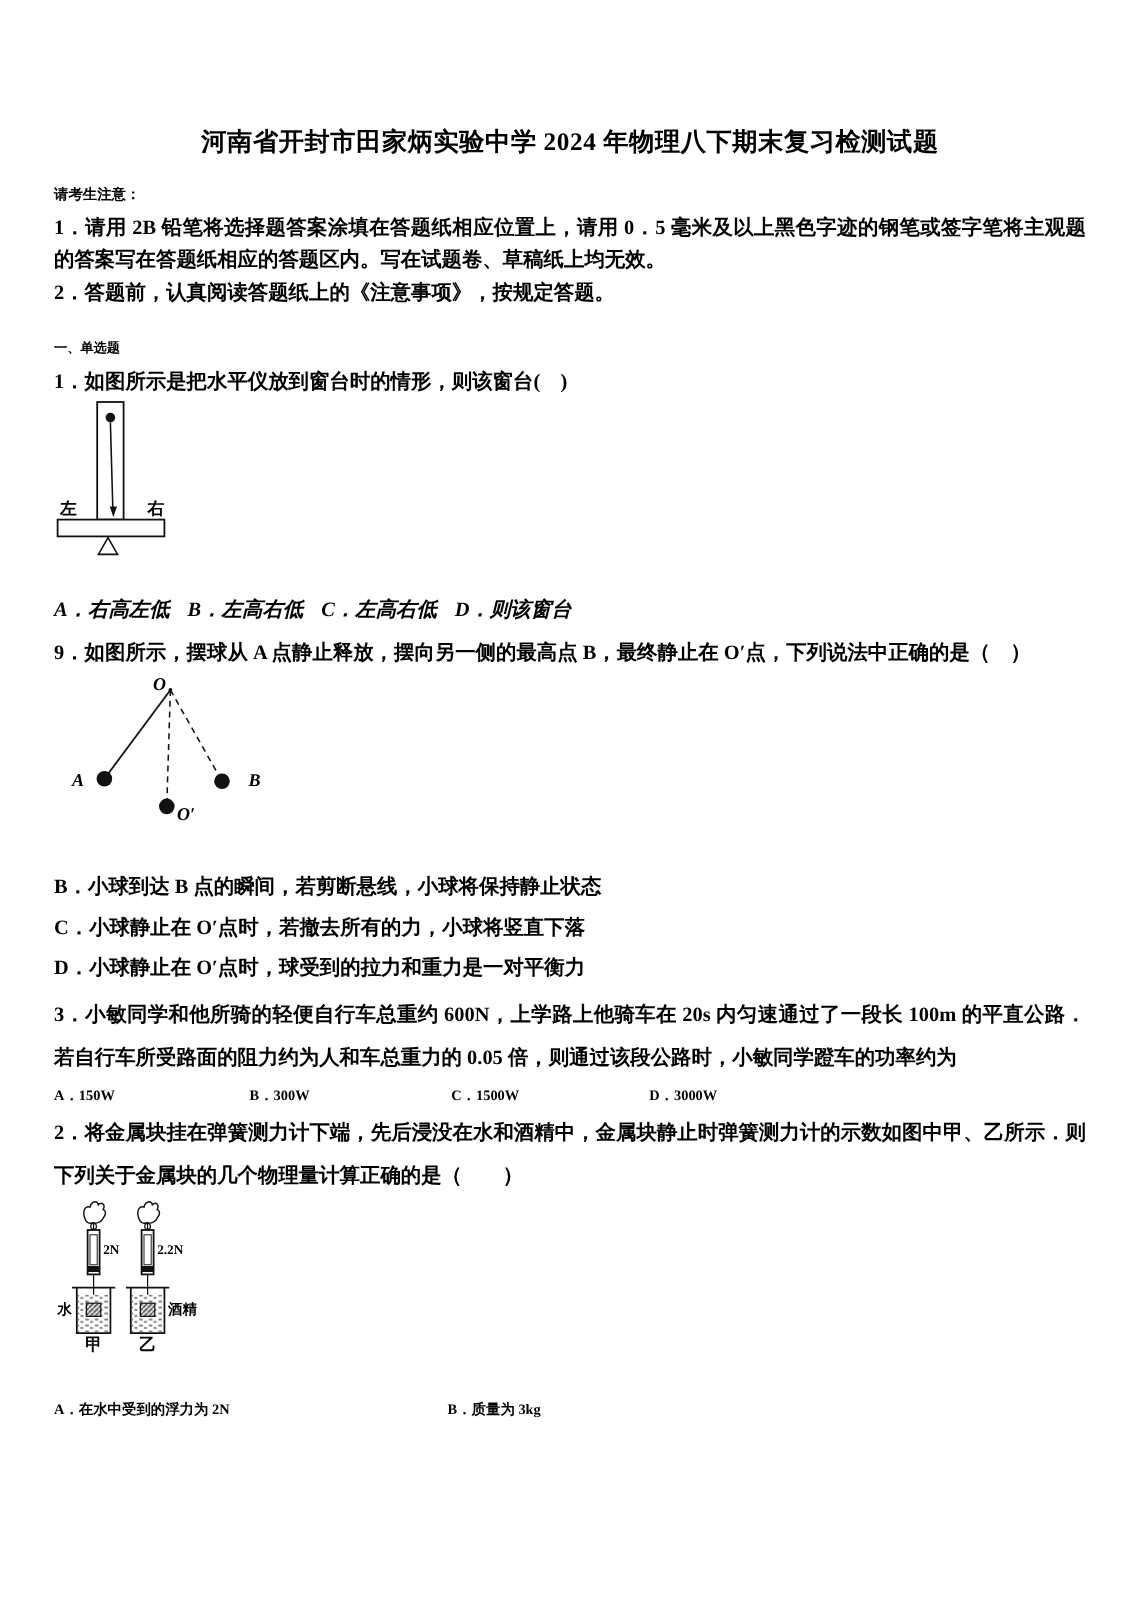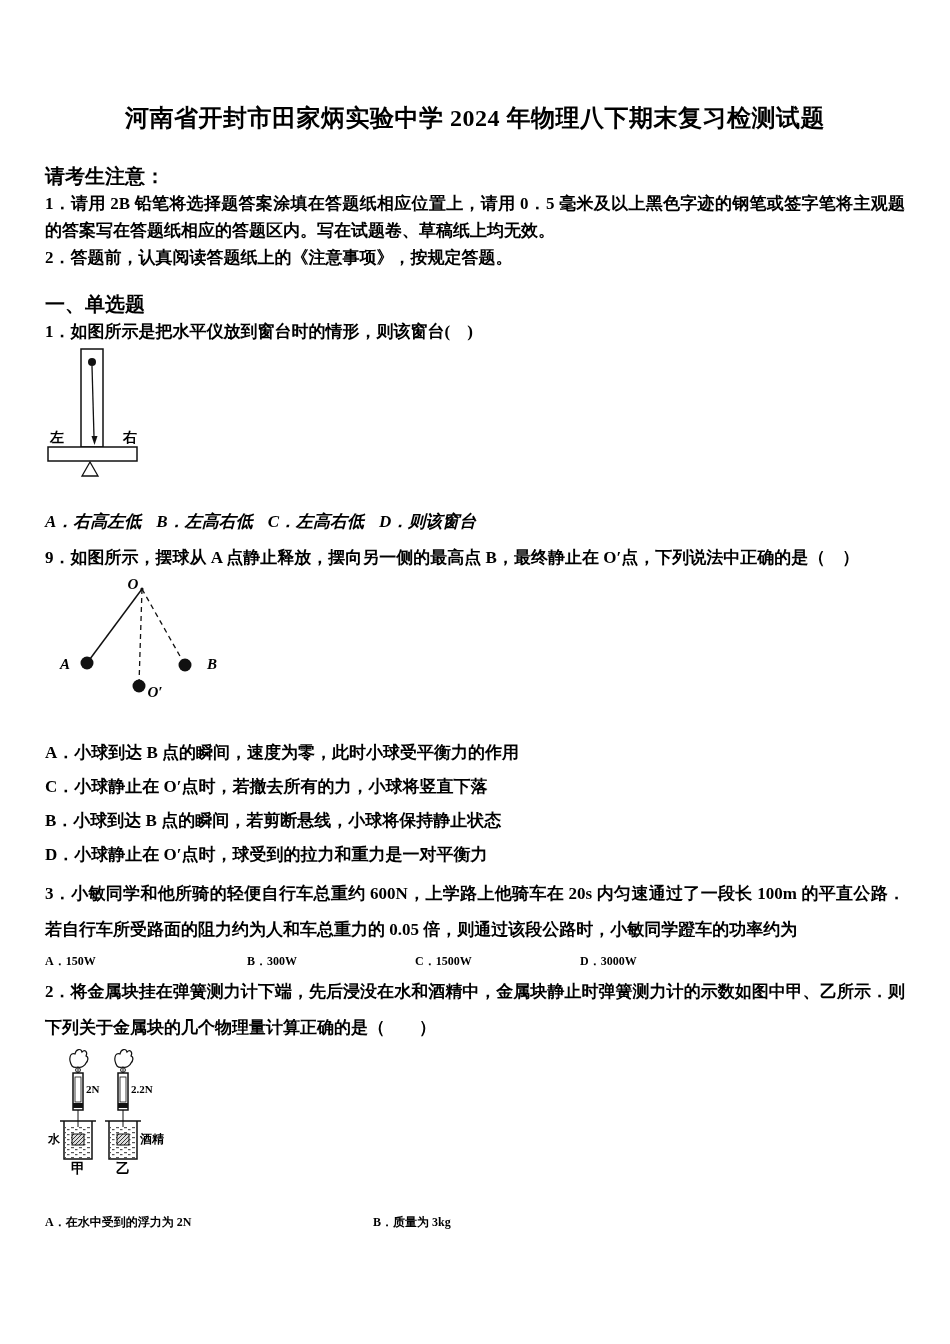--- a/index.html
+++ b/index.html
@@ -5,41 +5,41 @@
   html,body { margin:0; padding:0; }
   body {
     width:950px; height:1344px; overflow:hidden;
     background:#ffffff; color:#000000;
     font-family:"Liberation Serif","DejaVu Sans",serif;
     font-weight:600;
   }
   .page { padding:0 45px; }
   .title {
     margin:104px 0 0; text-align:center;
-    font-size:24px; font-weight:700; letter-spacing:0.5px; line-height:28px;
+    font-size:21px; font-weight:700; letter-spacing:0.5px; line-height:28px;
   }
   p { margin:0; }
-  .notice-heading { margin-top:31px; font-size:20px; line-height:27px; }
+  .notice-heading { margin-top:17px; font-size:12px; line-height:27px; }
   .notice-item { font-size:17px; line-height:27px; text-align:justify; }
-  .sec-heading { margin-top:20px; font-size:20px; font-weight:700; line-height:27px; }
+  .sec-heading { margin-top:20px; font-size:11px; font-weight:700; line-height:27px; }
   .stem { font-size:17px; line-height:27px; text-align:justify; }
   .q2-stem { margin-top:9px; }
   .q3-stem { margin-top:4px; line-height:36px; }
   .q4-stem { line-height:36px; }
   .fig { display:block; }
   .fig1 { margin-left:0; }
   .fig2 { margin-top:3px; margin-left:10px; }
   .fig4 { margin-left:0; }
   .opts-inline { display:flex; margin-top:28px; font-size:17px; line-height:27px;font-style:italic; }
   .opts-inline span { margin-right:15px; white-space:nowrap; }
   .q2-opts { margin-top:30px; }
   .q2-opts p { font-size:17px; line-height:34px; }
   .opts-cols { display:flex; font-size:12px; line-height:26px; }
   .opts-cols .c1 { width:163px; }
-  .opts-cols .c2 { width:168px;margin-left:39px; }
+  .opts-cols .c2 { width:168px; }
   .opts-cols .c3 { width:165px; }
   .q4-opts { margin-top:31px; line-height:27px; }
   .q4-opts .cw { width:328px; }
   svg text { font-family:"Liberation Serif","DejaVu Sans",serif; }
   .cjk-label { font-size:14px; font-weight:600; }
   .cjk-small { font-size:12px; font-weight:600; }
   .it { font-size:15px; font-style:italic; font-weight:600; }
   .reading { font-size:11px; font-weight:700; }
 </style>
 </head>
@@ -85,23 +85,22 @@
     <line x1="87" y1="15" x2="130" y2="91" stroke="#111111" stroke-width="1.3" stroke-dasharray="5,4"></line>
     <circle cx="32" cy="89" r="6.5" fill="#111111"></circle>
     <circle cx="84" cy="112" r="6.5" fill="#111111"></circle>
     <circle cx="130" cy="91" r="6.5" fill="#111111"></circle>
     <text class="it" x="10" y="95" text-anchor="middle">A</text>
     <text class="it" x="157" y="95" text-anchor="middle">B</text>
     <text class="it" x="100" y="123" text-anchor="middle">O′</text>
   </svg>
 
   <div class="q2-opts">
-    <p>A．小球到达 B 点的瞬间，速度为零，此时小球受平衡力的作用</p>
+    <p>B．小球到达 B 点的瞬间，若剪断悬线，小球将保持静止状态</p>
     <p>C．小球静止在 O′点时，若撤去所有的力，小球将竖直下落</p>
-    <p>B．小球到达 B 点的瞬间，若剪断悬线，小球将保持静止状态</p>
     <p>D．小球静止在 O′点时，球受到的拉力和重力是一对平衡力</p>
   </div>
 
   <p class="stem q3-stem">3．小敏同学和他所骑的轻便自行车总重约 600N，上学路上他骑车在 20s 内匀速通过了一段长 100m 的平直公路．若自行车所受路面的阻力约为人和车总重力的 0.05 倍，则通过该段公路时，小敏同学蹬车的功率约为</p>
   <div class="opts-cols">
     <span class="c1">A．150W</span>
     <span class="c2">B．300W</span>
     <span class="c3">C．1500W</span>
     <span>D．3000W</span>
   </div>

